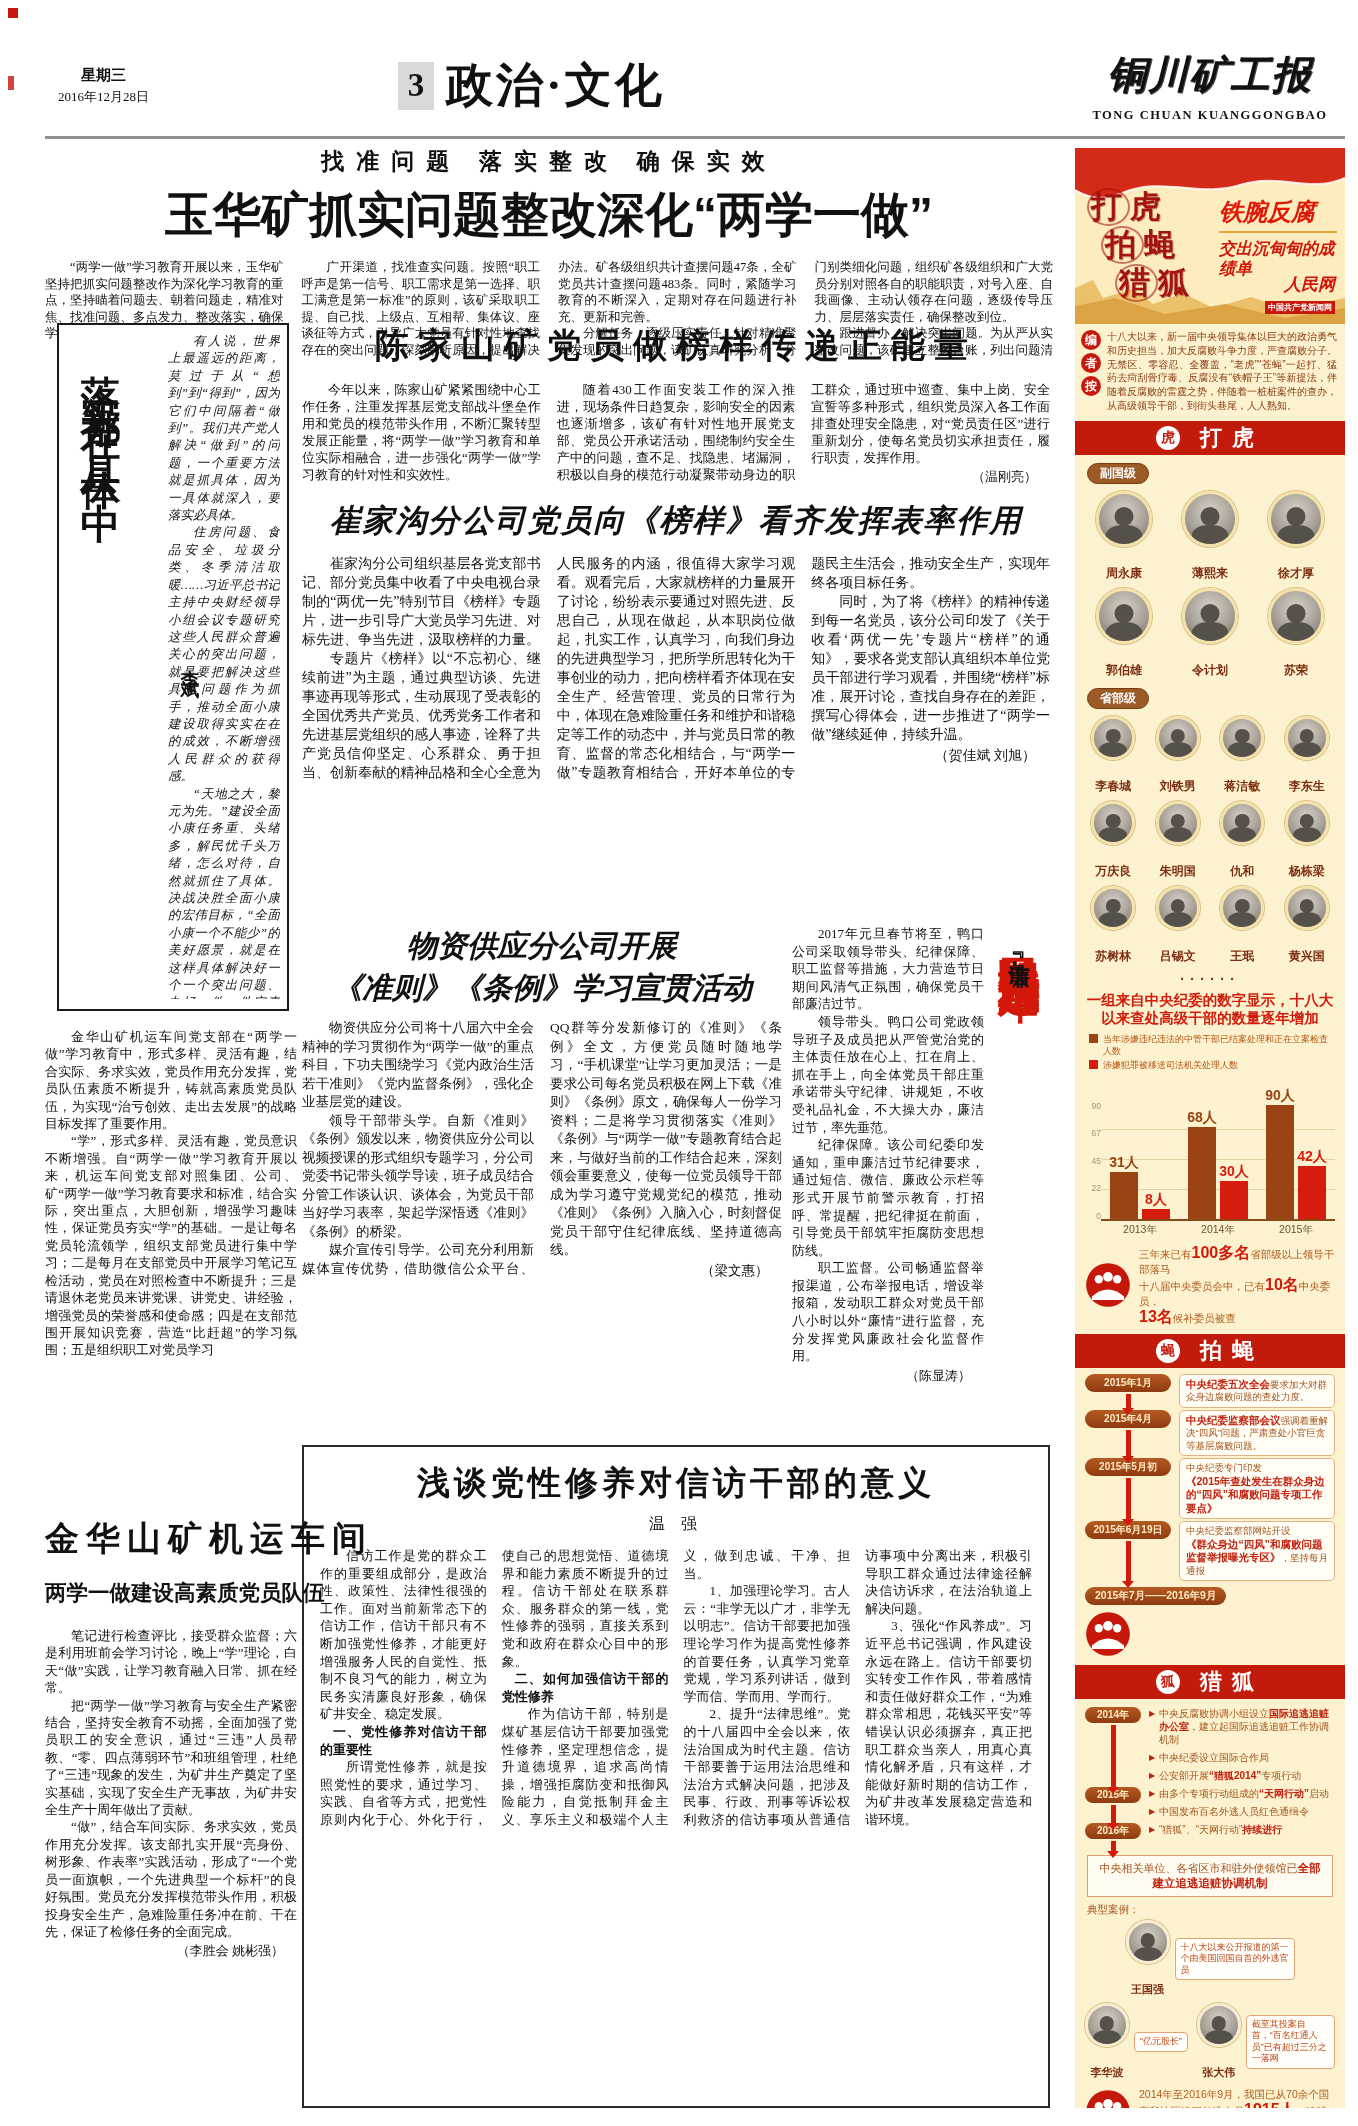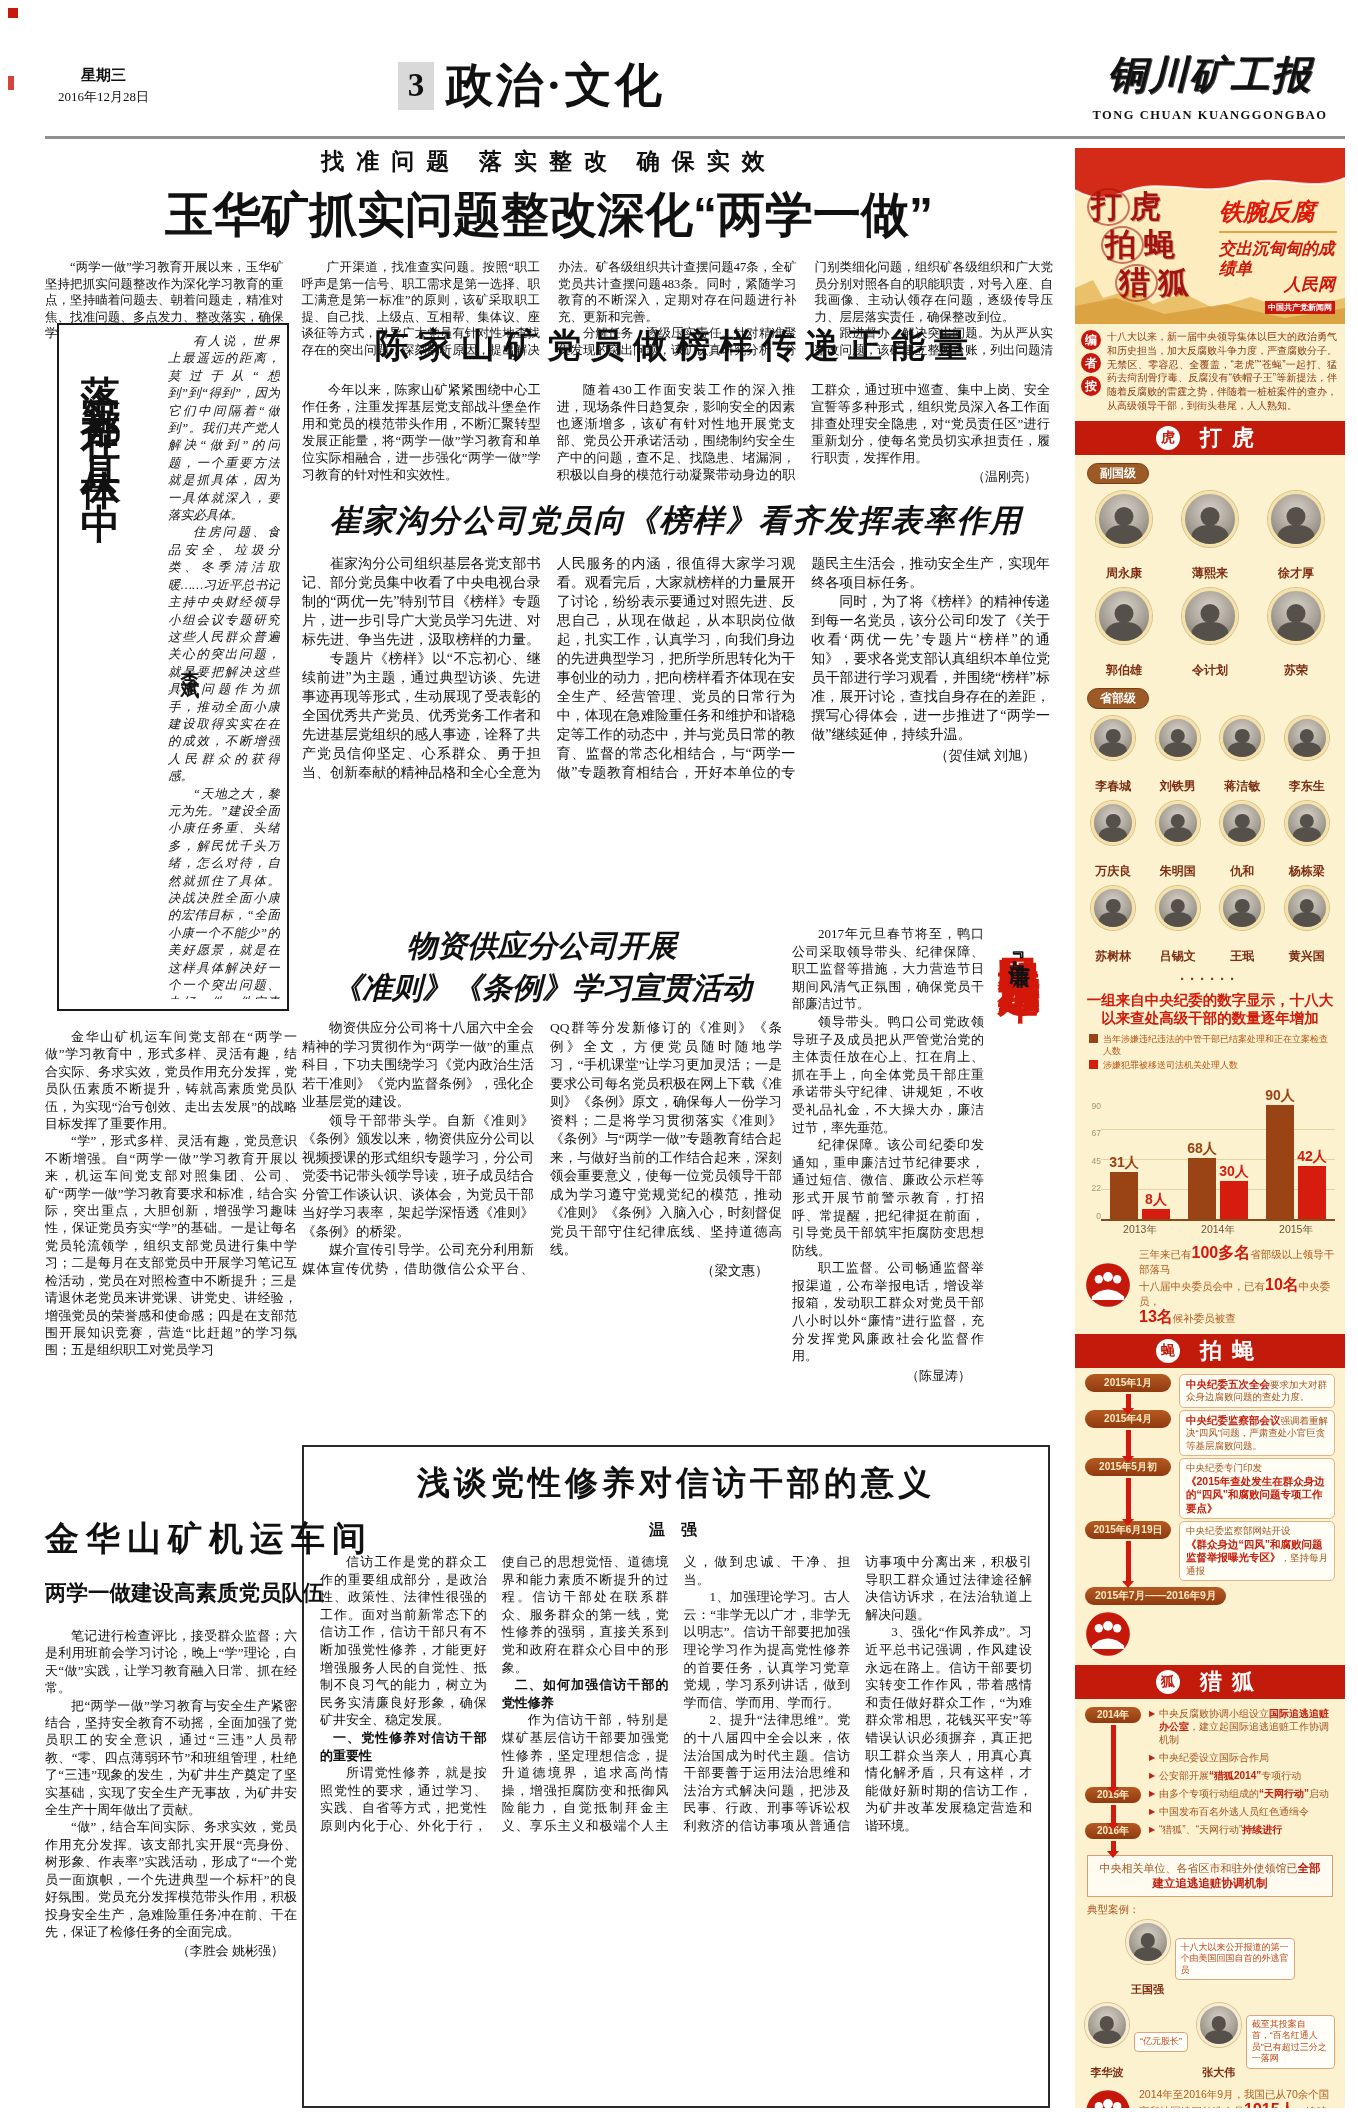--- a/index.html
+++ b/index.html
@@ -57,21 +57,21 @@
   
   #yakou{left:792px;top:925px;width:258px;height:482px;display:flex;}
   #yakou .body{width:192px;height:482px;overflow:hidden;font-size:13px;line-height:17.6px;}
   #yakou .vtitle{width:62px;margin-left:4px;writing-mode:vertical-rl;text-orientation:upright;
                  font-family:"Liberation Sans",sans-serif;font-weight:bold;line-height:62px;text-align:start;}
   #yakou .vtitle .big{font-size:42px;letter-spacing:2px;}
   #yakou .vtitle .small{font-size:22px;letter-spacing:1px;}
   
   #qiantan{left:302px;top:1445px;width:748px;height:663px;border:2px solid #2a2a2a;background:#fff;padding:14px 16px;}
   #qiantan .title{text-align:center;font-size:33px;font-weight:bold;font-family:"Liberation Sans",sans-serif;letter-spacing:4px;}
-  #qiantan .author{text-align:center;font-size:16px;font-weight:bold;letter-spacing:6px;margin-top:14px;}
+  #qiantan .author{text-align:center;font-size:16px;font-weight:normal;letter-spacing:6px;margin-top:8px;}
   #qiantan .cols{margin-top:12px;column-count:4;column-gap:15px;height:540px;font-size:13px;line-height:17.6px;}
   #qiantan .sub{font-weight:bold;text-indent:1em;}
   
   #jinhua{left:45px;top:1028px;width:252px;}
   #jinhua .cols1{height:462px;overflow:hidden;font-size:13px;line-height:17.4px;}
   #jinhua .ht1{margin-top:26px;text-align:left;font-size:34px;letter-spacing:7px;font-weight:bold;white-space:nowrap;}
   #jinhua .ht2{margin-top:16px;text-align:center;font-size:21.5px;font-weight:bold;
                font-family:"Liberation Sans",sans-serif;white-space:nowrap;}
   #jinhua .cols2{margin-top:20px;height:388px;overflow:hidden;font-size:13px;line-height:17.4px;}
   
@@ -474,21 +474,21 @@
           <div class="bargroup" data-name="bar-group">
             <div class="bar s0" data-name="bar-series0" style="height: 47px;">
               <span class="bval" data-name="bar-value-label">31人</span>
             </div>
             <div class="bar s1" data-name="bar-series1" style="height: 10px;">
               <span class="bval" data-name="bar-value-label">8人</span>
             </div>
             <div class="bxlab" data-name="x-axis-label">2013年</div>
           </div>
           <div class="bargroup" data-name="bar-group">
-            <div class="bar s0" data-name="bar-series0" style="height: 61px; padding-left: 20px;">
+            <div class="bar s0" data-name="bar-series0" style="height: 92px; padding-left: 20px;">
               <span class="bval" data-name="bar-value-label">68人</span>
             </div>
             <div class="bar s1" data-name="bar-series1" style="height: 38px;">
               <span class="bval" data-name="bar-value-label">30人</span>
             </div>
             <div class="bxlab" data-name="x-axis-label">2014年</div>
           </div>
           <div class="bargroup" data-name="bar-group">
             <div class="bar s0" data-name="bar-series0" style="height: 114px;">
               <span class="bval" data-name="bar-value-label">90人</span>

